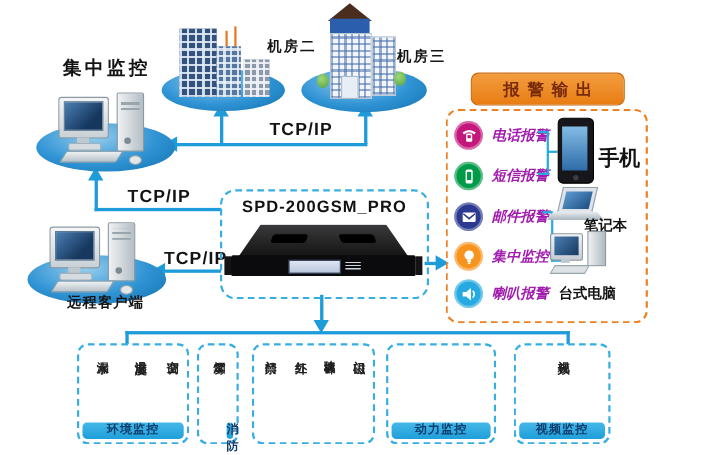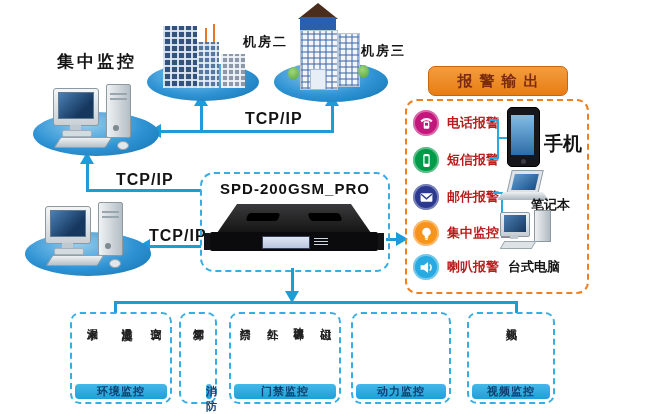--- a/index.html
+++ b/index.html
@@ -68,21 +68,21 @@
 
   
   .alarm-hd{position:absolute;left:428px;top:66px;width:140px;height:30px;border-radius:7px;
     background:linear-gradient(#f39d40,#e87d12);border:1px solid #c9660a;
     display:flex;align-items:center;justify-content:center;
     font-size:15px;font-weight:bold;letter-spacing:7px;color:#7a2b0e;padding-left:7px;box-sizing:border-box;}
   .alarm-panel{position:absolute;left:405px;top:99px;width:180px;height:191px;border:2px dashed #ef8022;border-radius:12px;}
   .a-item{position:absolute;display:flex;align-items:center;gap:8px;}
   .acirc{width:26px;height:26px;border-radius:50%;display:flex;align-items:center;justify-content:center;
          box-shadow:inset 0 0 0 2px rgba(255,255,255,.35);}
-  .a-item .t{font-size:13px;font-weight:bold;color:#b91c1c;}
+  .a-item .t{font-size:13px;font-weight:bold;color:#a21caf;font-style:italic;}
   .conn{position:absolute;background:#27aae1;}
 
   
   .phone{position:absolute;left:507px;top:107px;width:31px;height:58px;background:#17171b;border:1px solid #000;border-radius:5px;}
   .phone .pscr{position:absolute;left:3px;top:7px;width:23px;height:40px;background:linear-gradient(#83bce5,#2d6ca7);}
   .phone::after{content:"";position:absolute;left:13px;bottom:2px;width:5px;height:5px;border-radius:50%;background:#3c3c44;}
   .laptop{position:absolute;left:497px;top:170px;width:52px;height:32px;}
   .laptop .lscr{position:absolute;left:12px;top:0;width:30px;height:22px;background:#dde3e9;border:1px solid #93a0a8;transform:skewX(-13deg);}
   .laptop .lscr::after{content:"";position:absolute;left:3px;top:3px;right:3px;bottom:3px;background:linear-gradient(135deg,#5e9bd0,#1d4f84);}
   .laptop .lbase{position:absolute;left:0;top:22px;width:52px;height:8px;background:linear-gradient(#eef1f3,#a9b5bd);
@@ -209,20 +209,21 @@
   <div class="pc" style="left:45px;top:202px;width:80px;height:66px;">
     <div class="mon">
         <div class="scr"></div>
       </div>
     <div class="stand"></div>
       <div class="base"></div>
     <div class="tower"></div>
     <div class="kb"></div>
       <div class="mouse"></div>
   </div>
+  <div class="lbl" style="left:61px;top:266px;font-size:13px;letter-spacing:1px;">远程客户端</div>
 
   <div class="devbox">
     <div class="dev-title">SPD-200GSM_PRO</div>
     <div class="dev-top">
       <div class="dev-vent" style="left:30px;transform:skewX(-20deg);"></div>
       <div class="dev-vent" style="left:92px;transform:skewX(20deg);"></div>
     </div>
     <div class="dev-front"></div>
     <div class="dev-lcd"></div>
     <div class="dev-logo"></div>
@@ -352,21 +353,20 @@
       </div>
       <div class="scol">
         <span class="sname" style="font-size:10px;line-height:11px;">玻璃破碎</span>
         <div class="ic ic-glass"></div>
       </div>
       <div class="scol">
         <span class="sname">门磁</span>
         <div class="ic ic-mag"></div>
       </div>
     </div>
-    <div class="gbar">门禁监控</div>
   </div>
 
   <div class="sgroup" style="left:351px;width:100px;">
     <div class="gbar">动力监控</div>
   </div>
 
   <div class="sgroup" style="left:467px;width:88px;">
     <div class="sensors">
       <div class="scol">
         <span class="sname">视频</span>

